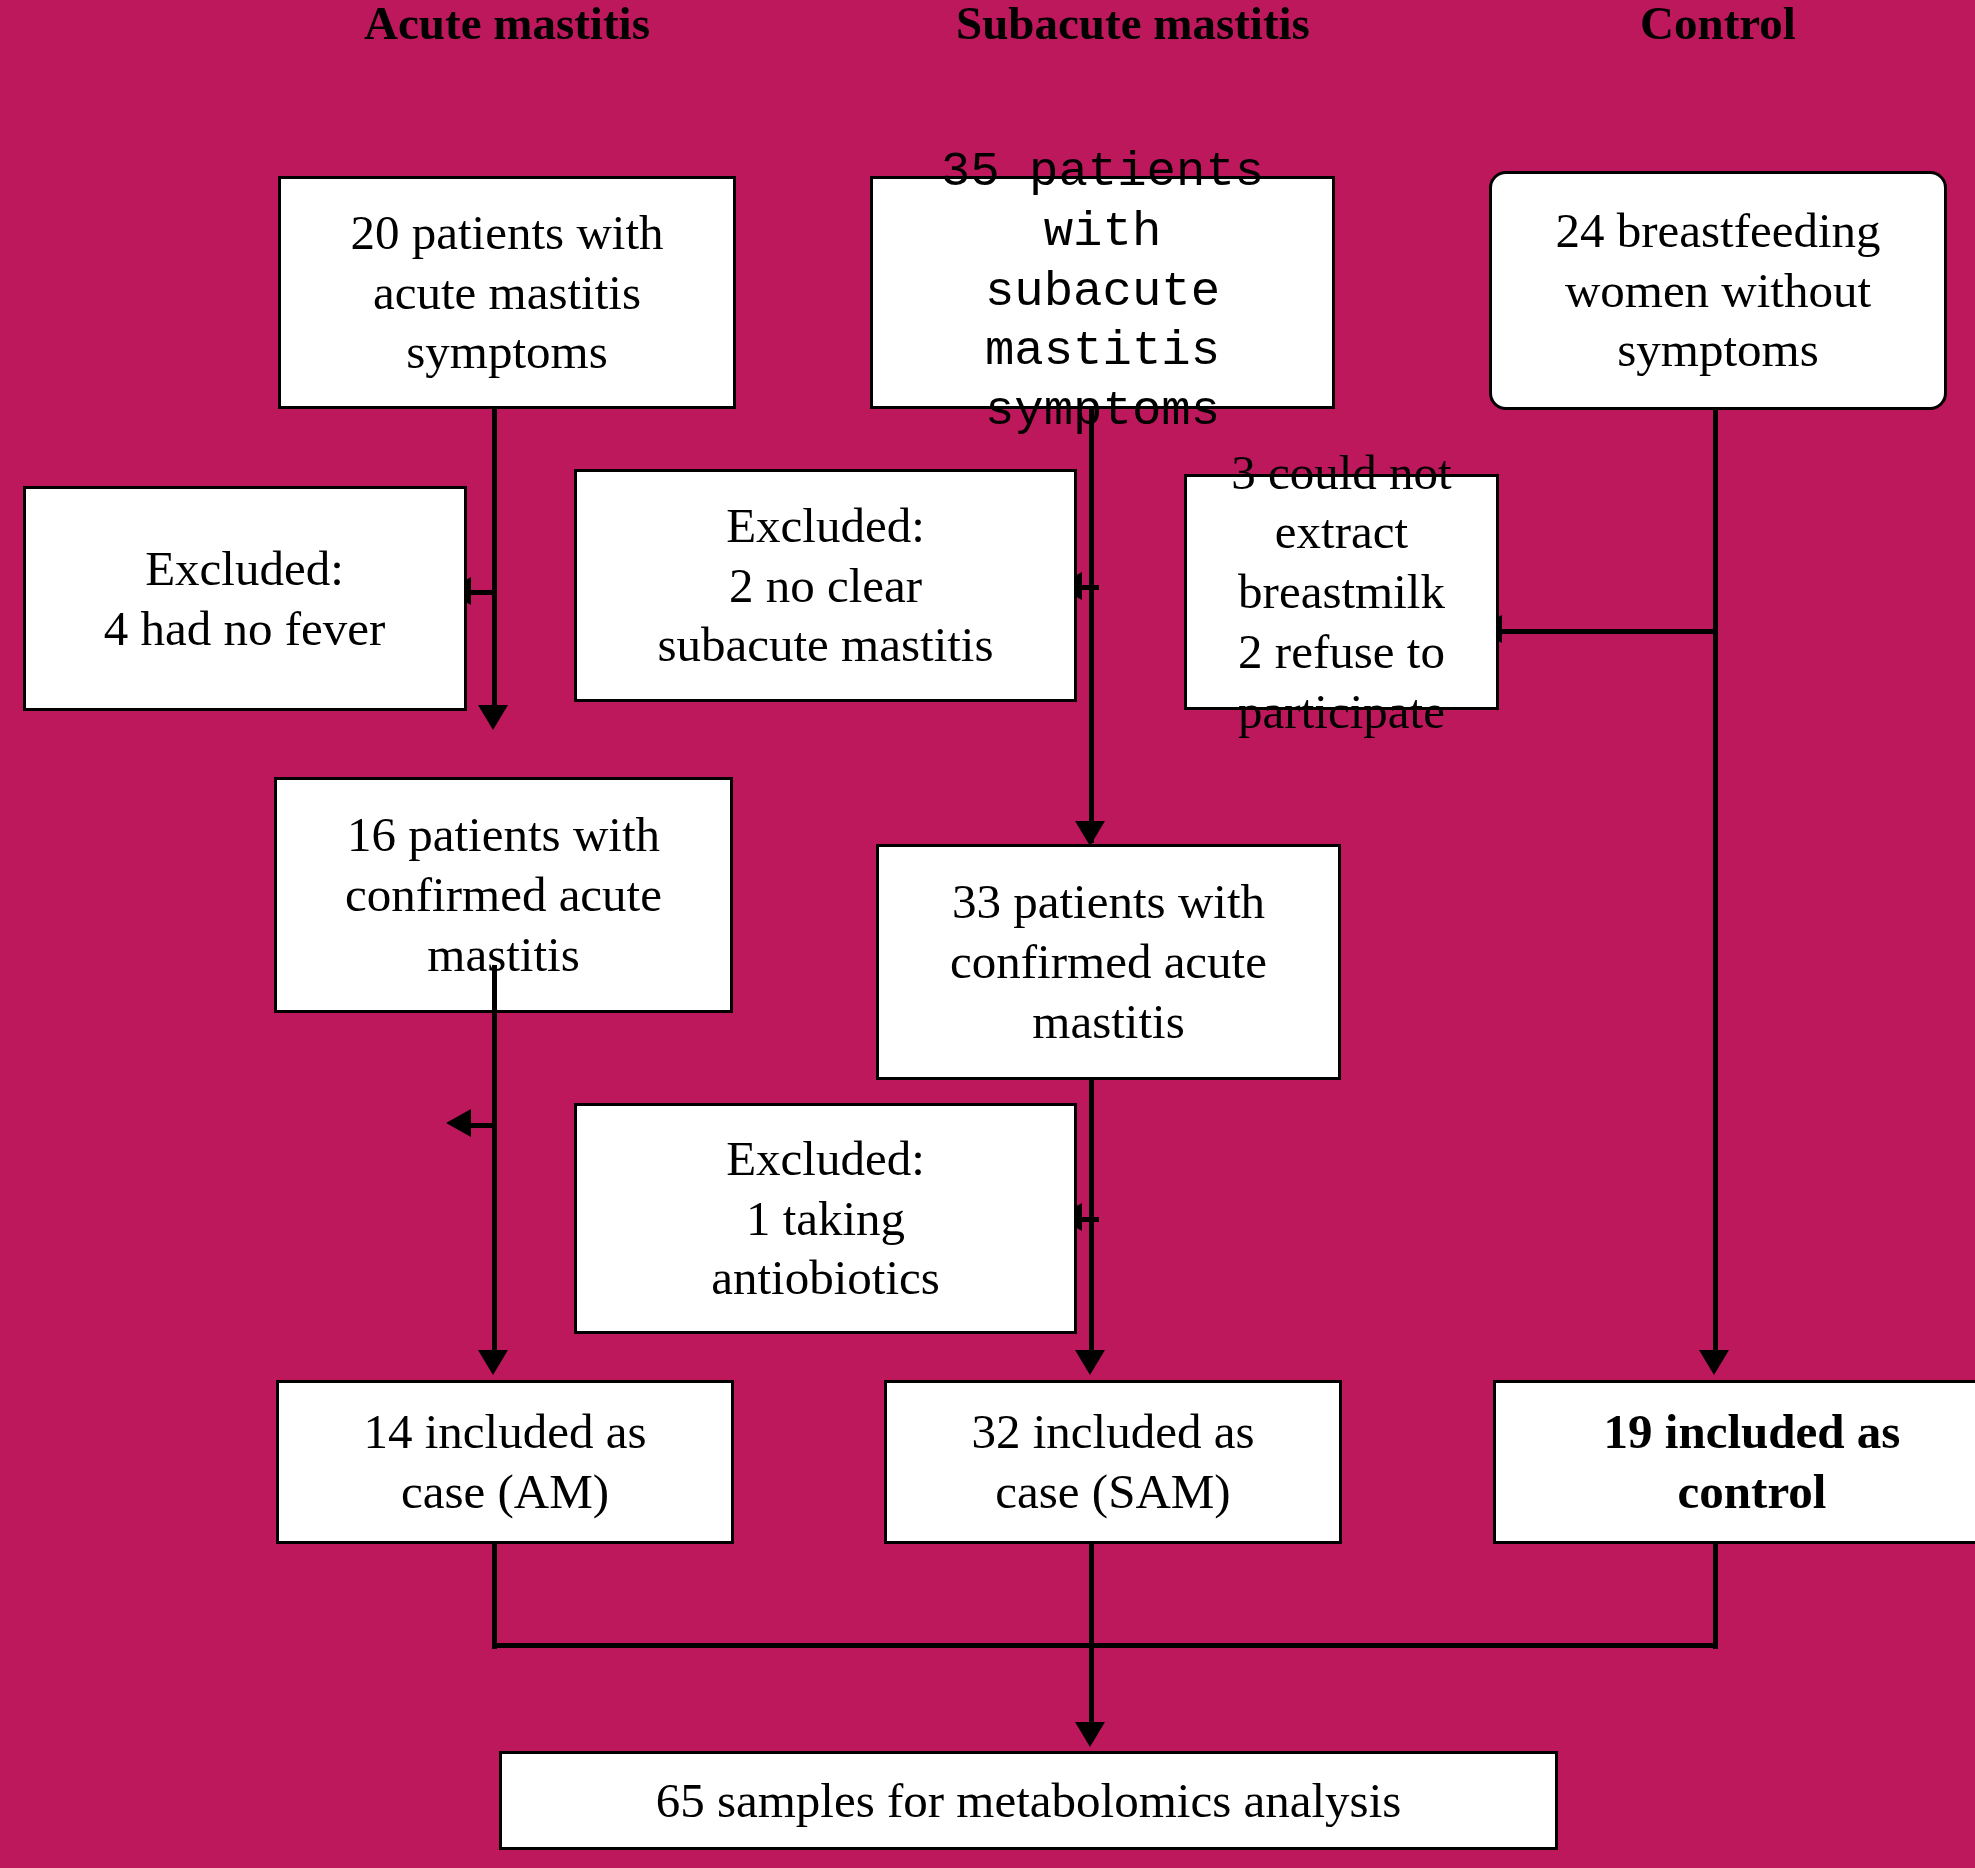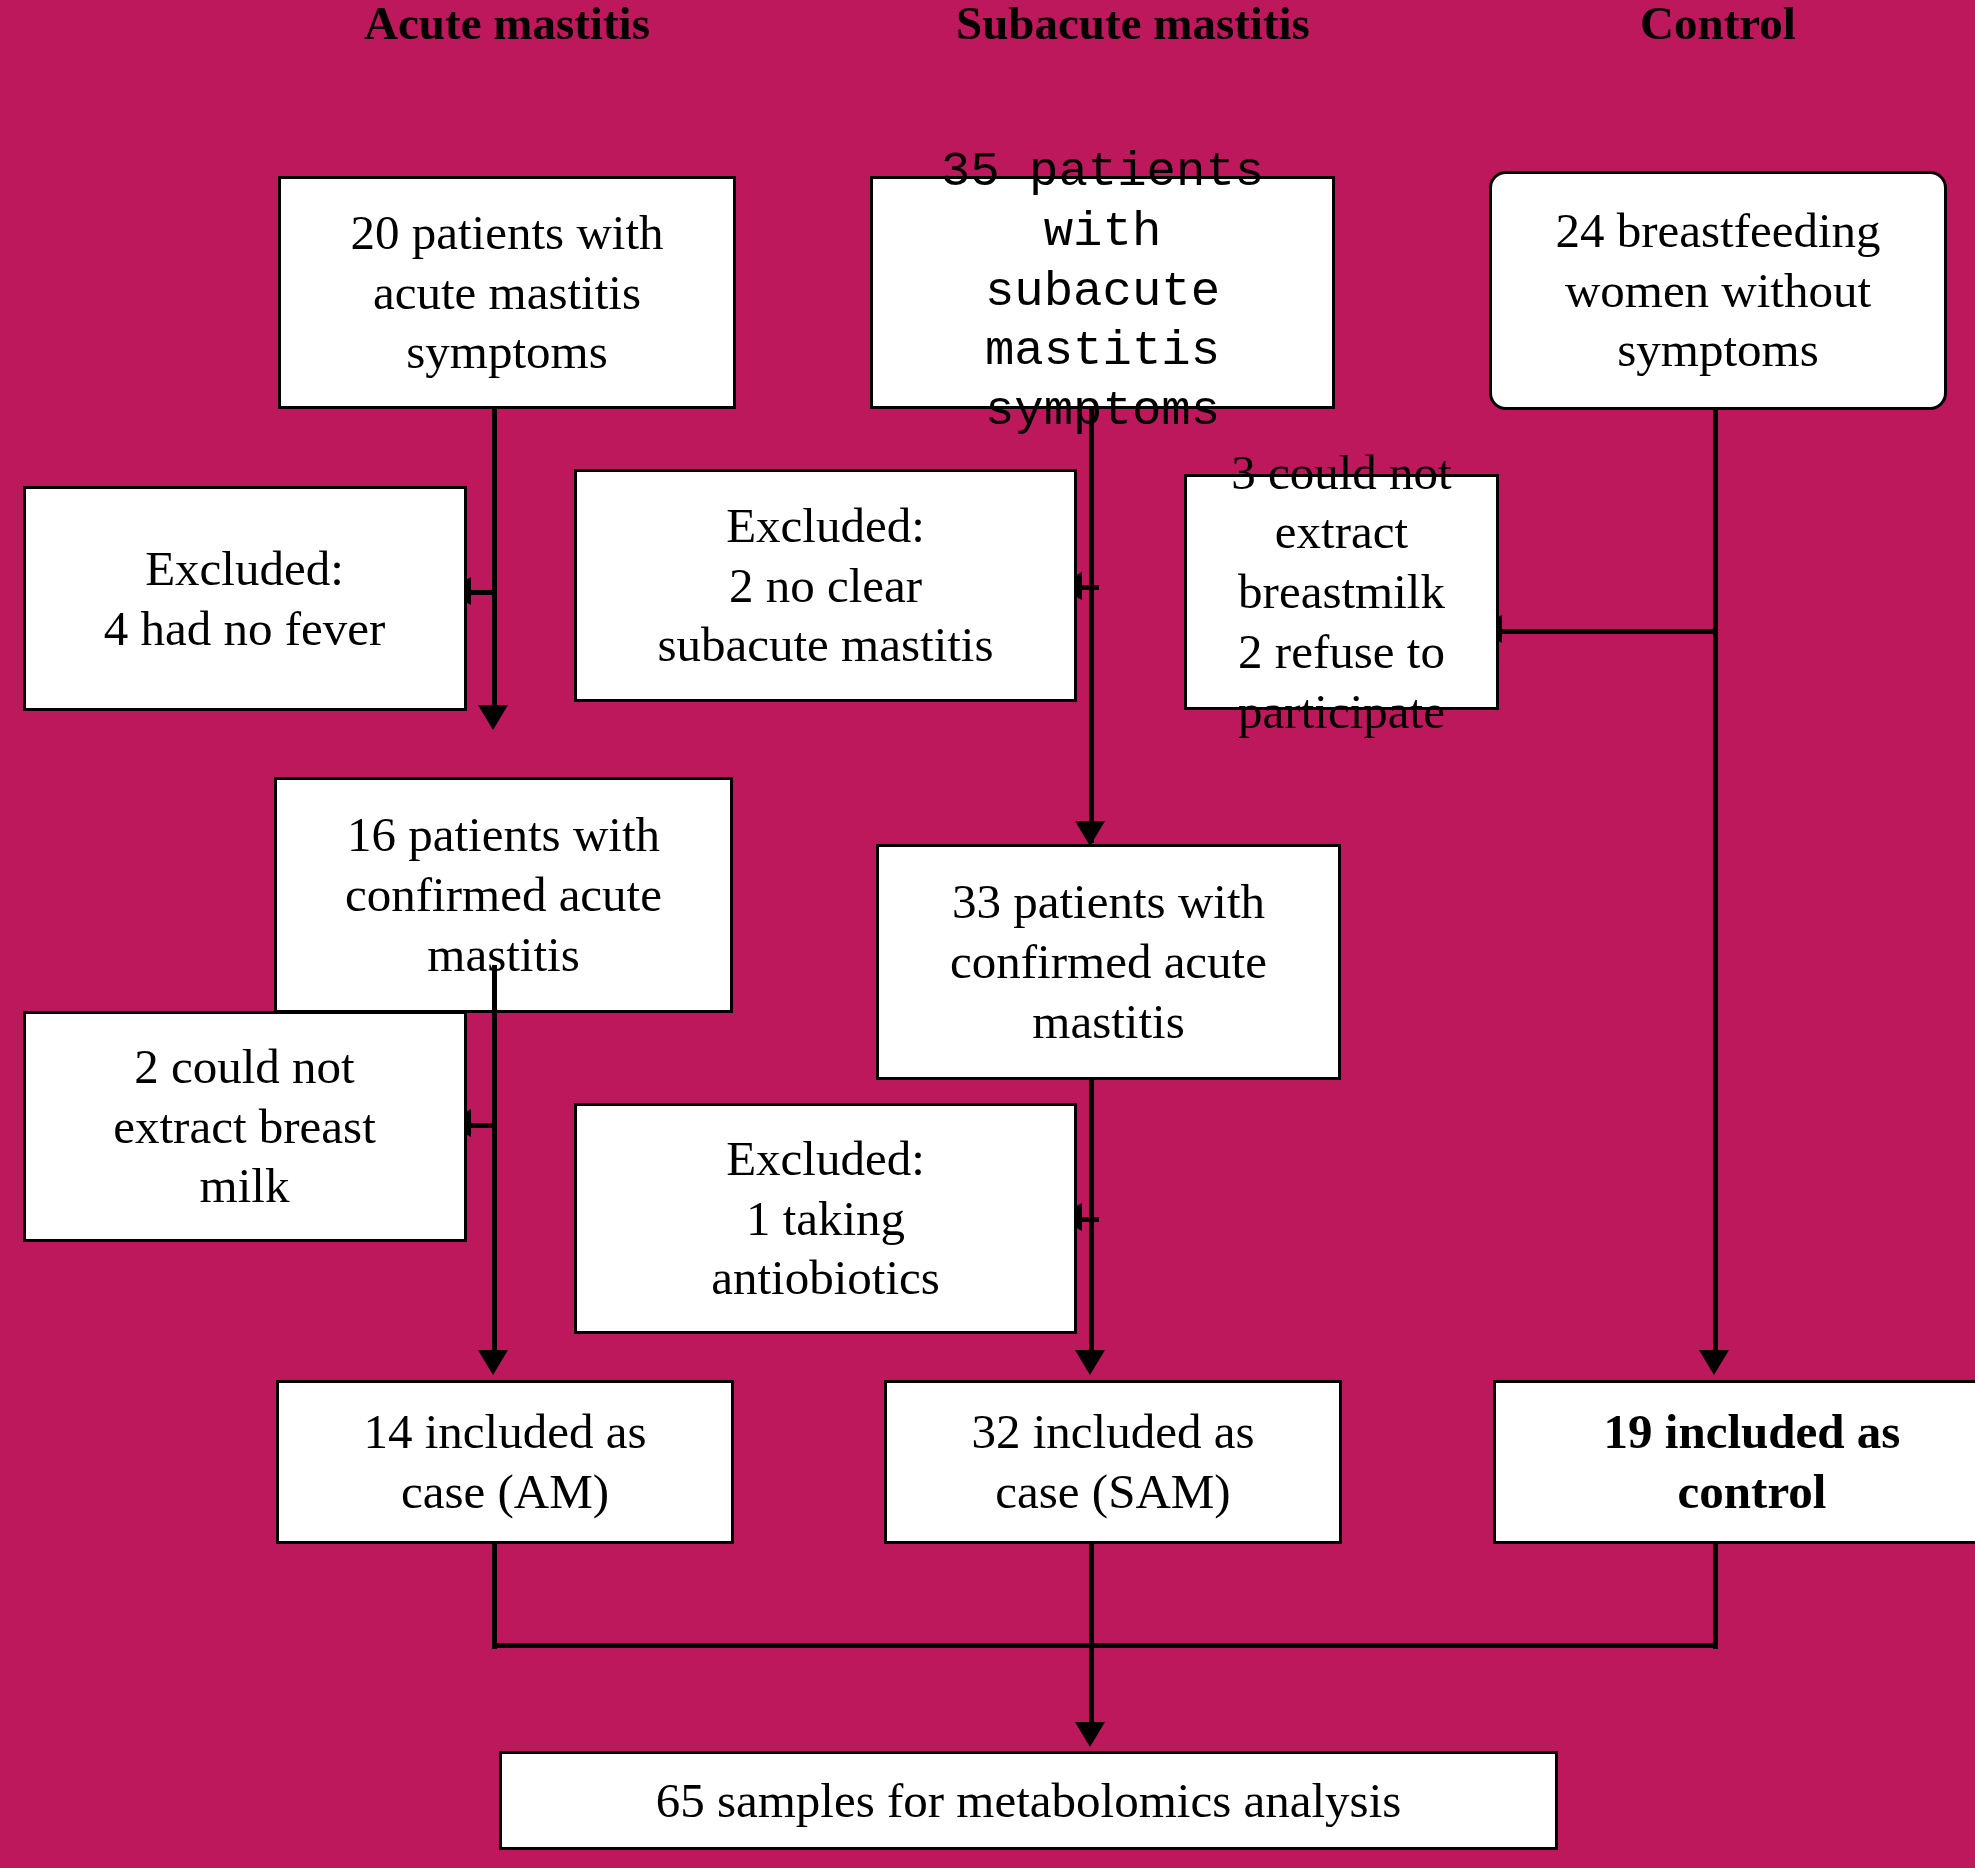--- a/index.html
+++ b/index.html
@@ -70,25 +70,20 @@
 confirmed acute
 mastitis</span>
   </div>
 
   <div class="vline" style="left:492px;top:965px;height:390px;"></div>
   <div class="arrow-down" style="left:478px;top:1350px;"></div>
 
   <div class="hline" style="left:465px;top:1123px;width:30px;"></div>
   <div class="arrow-left" style="left:446px;top:1109px;"></div>
 
-  <div class="node" style="left:22.5px;top:1011px;width:444px;height:231px;">
-    <span class="txt">2 could not
-extract breast
-milk</span>
-  </div>
 
   <div class="node" style="left:276px;top:1380px;width:458px;height:164px;">
     <span class="txt">14 included as
 case (AM)</span>
   </div>
 
   <div class="node lead" style="left:870px;top:176px;width:465px;height:233px;font-family:Liberation Mono, monospace;">
     <span class="txt">35 patients with
 subacute mastitis
 symptoms</span>

